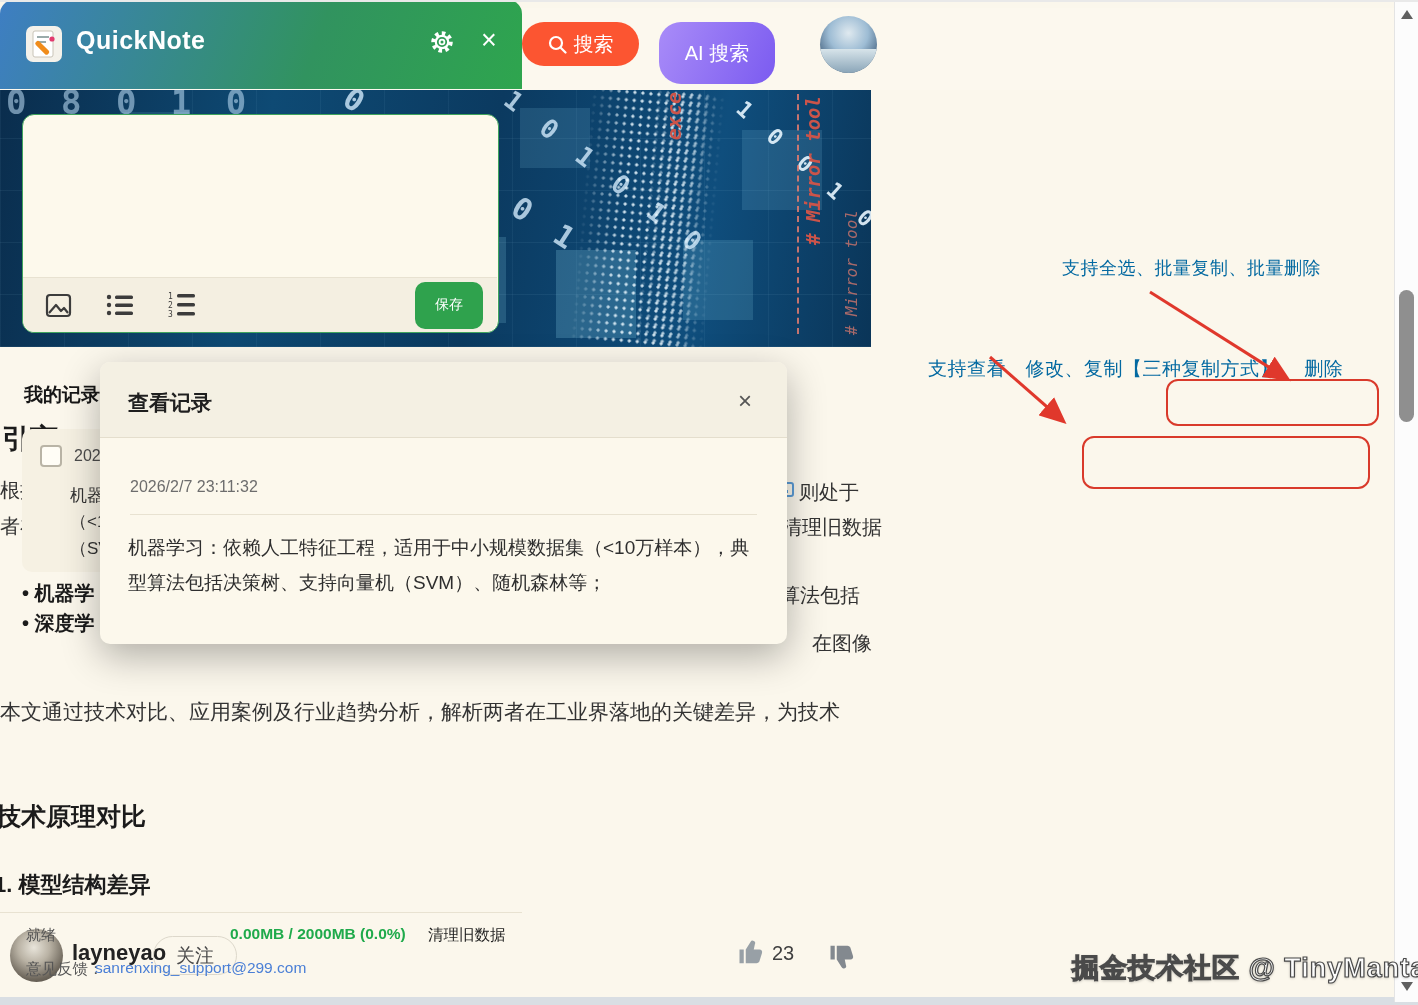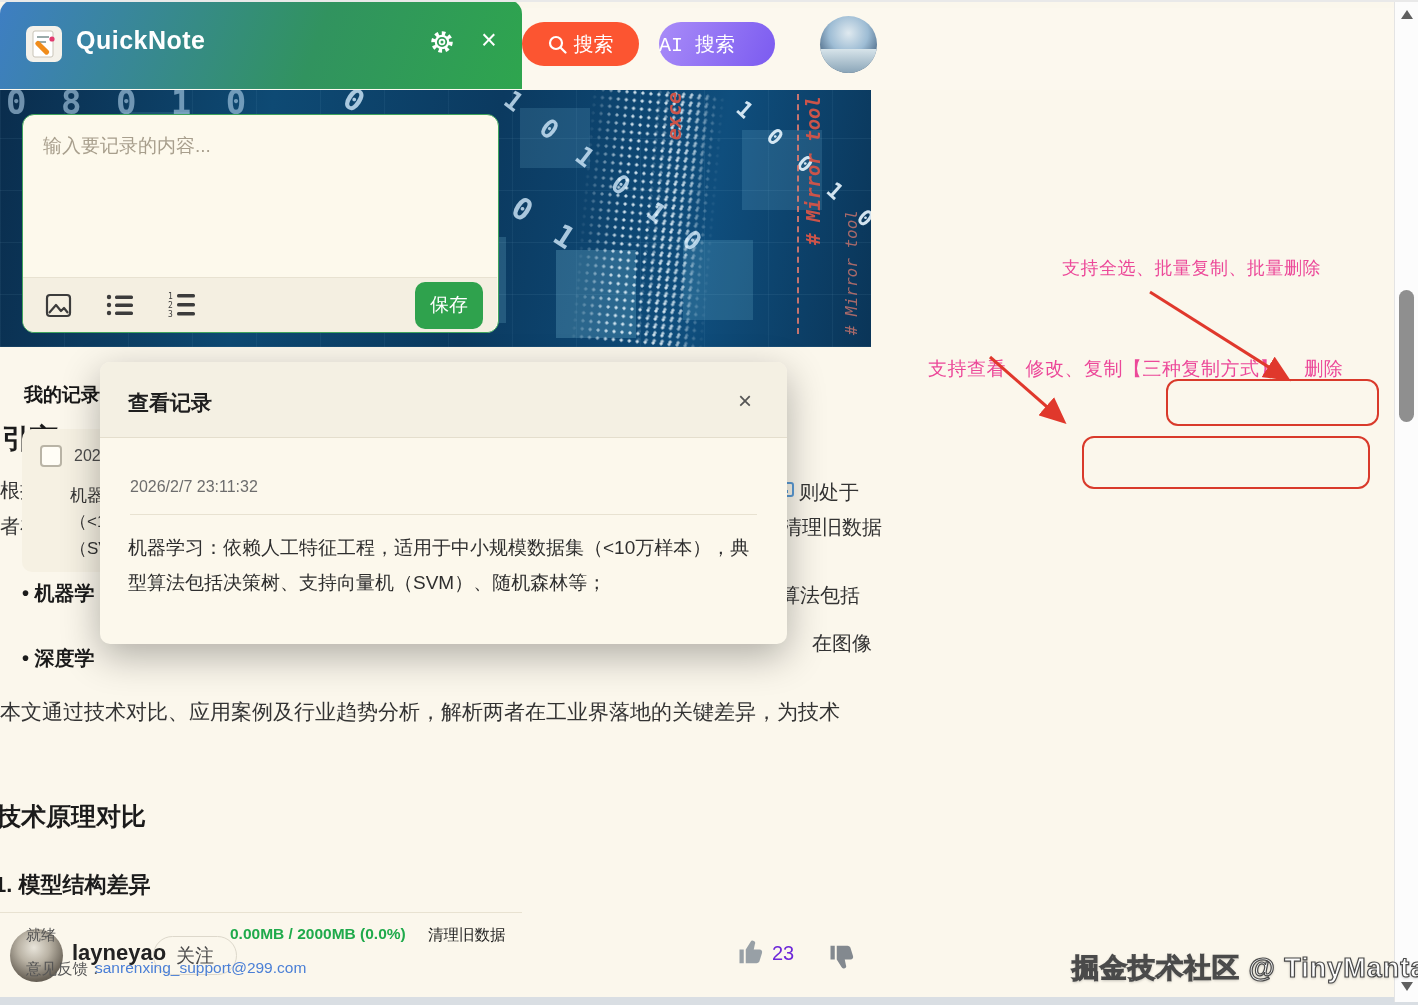--- a/index.html
+++ b/index.html
@@ -20,22 +20,22 @@
   .nav-more { left:126px; top:25px; font-size:20px; color:#222; }
   .chev { left:168px; top:33px; width:11px; height:11px; border-right:2.5px solid #333;
     border-bottom:2.5px solid #333; transform:rotate(45deg); }
   .nav-search { left:248px; top:14px; width:252px; height:44px; background:#f2eee2; border-radius:22px;
     display:flex; align-items:center; padding:0 14px; gap:8px; }
   .nav-search input { border:none; outline:none; background:transparent; font-size:19px; color:#555; width:180px;
     font-family:inherit; }
   .nav-search input::placeholder { color:#9d9789; }
   .btn-search { left:522px; top:14px; width:117px; height:44px; background:#fc5531; border-radius:22px;
     color:#fff; font-size:20px; display:flex; align-items:center; justify-content:center; gap:7px; border:none; cursor:pointer; }
-  .btn-ai { left:659px; top:14px; width:116px; height:44px; background:linear-gradient(115deg,#a98cf8,#7b5bf0);
-    border-radius:22px; color:#fff; font-size:20px; display:flex; align-items:center; border:none; cursor:pointer;font-family:Liberation Mono, monospace; }
+  .btn-ai { left:659px; top:14px; width:116px; height:62px; background:linear-gradient(115deg,#a98cf8,#7b5bf0);
+    border-radius:22px; color:#fff; font-size:20px; display:flex; align-items:center; justify-content:center; border:none; cursor:pointer; }
   .nav-avatar { left:820px; top:8px; width:57px; height:57px; border-radius:50%;
     background:radial-gradient(circle at 50% 30%,#dfe9ef 0%,#9dbcd4 40%,#45627f 75%,#2d4257 100%); overflow:hidden; }
   .nav-avatar::after{ content:""; position:absolute; left:0; top:33px; width:57px; height:24px;
     background:linear-gradient(180deg,#d7e4ea,#8aa5b8); }
 
   
   #banner { left:0; top:88px; width:871px; height:257px;
     background:linear-gradient(100deg,#0a2d4d 0%,#0e4a74 30%,#0b3a60 55%,#0f4e7d 80%,#0a3558 100%); overflow:hidden; }
   .banner-grid { left:0; top:0; width:871px; height:257px; opacity:.5;
     background-image:repeating-linear-gradient(0deg,rgba(170,220,245,.14) 0 1px,transparent 1px 52px),
@@ -53,21 +53,21 @@
   
   .art-h1 { font-weight:bold; color:#1b1b1b; }
   .art-text { color:#333; }
   .bullet-b { font-weight:bold; color:#1b1b1b; }
   .mini-link-ico { left:779px; top:480px; width:15px; height:15px; border:2px solid #5b9bd5; border-radius:3px; }
   .mini-link-ico::after { content:""; position:absolute; left:2px; top:6px; width:5px; height:3px; background:#5b9bd5; }
   .follow-btn { left:153px; top:934px; width:84px; height:39px; border:1.5px solid #ddd8cb; border-radius:20px;
     background:transparent; color:#4a4a4a; font-size:19px; display:flex; align-items:center; justify-content:center; cursor:pointer; font-family:inherit;}
   .author-avatar { left:10px; top:927px; width:53px; height:53px; border-radius:50%;
     background:radial-gradient(circle at 45% 35%,#e8e4da 0%,#b9b2a4 35%,#6e675c 70%,#3f3a33 100%); }
-  .like-count { color:#6d28d9; font-size:20px; }
+  .like-count { color:#404040; font-size:20px; }
   .bottom-strip { left:0; top:997px; width:1418px; height:8px; background:#d9dee3; }
   .top-line { left:0; top:0; width:1418px; height:2px; background:#e9e9e9; }
 
   
   #modal { left:100px; top:362px; width:687px; height:282px; background:#fcf8ec; border-radius:10px;
     box-shadow:0 12px 38px rgba(0,0,0,.30); z-index:5; }
   #modal .m-head { left:0; top:0; width:687px; height:76px; background:#f4f0e3; border-radius:10px 10px 0 0;
     border-bottom:1px solid #e4decd; }
   #modal .m-title { left:28px; top:27px; font-size:21px; font-weight:bold; color:#1f1f1f; }
   #modal .m-close { left:630px; top:24px; font-size:24px; color:#555; cursor:pointer; width:30px; height:30px;
@@ -87,21 +87,21 @@
   .p-close { left:474px; top:25px; font-size:27px; color:#fff; cursor:pointer; width:30px; height:32px; text-align:center; }
 
   .editor { left:22px; top:114px; width:477px; height:219px; border:1.5px solid #3fa45c; border-radius:12px;
     background:#fdf9ec; overflow:hidden; }
   .editor textarea { position:absolute; left:0; top:0; width:477px; height:160px; background:transparent;
     border:none; outline:none; resize:none; padding:18px 20px; font-size:19px; color:#333; font-family:inherit; }
   .editor textarea::placeholder { color:#a89f8d; }
   .ed-toolbar { left:0; top:162px; width:474px; height:55px; background:#f4efe1; border-top:1px solid #e8e2d1;
     border-radius:0 0 11px 11px; display:flex; align-items:center; padding:0 14px 0 22px; gap:34px; }
   .ed-save { margin-left:auto; width:68px; height:47px; background:#2fa24d; border:none; border-radius:10px;
-    color:#fff; font-size:19px; cursor:pointer; font-family:inherit; }
+    color:#fff; font-size:14px; cursor:pointer; font-family:inherit; }
 
   .rec-title { left:24px; top:382px; font-size:19px; font-weight:bold; color:#161616; }
   .rec-search { left:112px; top:377px; width:178px; height:34px; background:#fffdf4; border:1px solid #d8d2c2;
     border-radius:8px; display:flex; align-items:center; padding:0 8px; gap:6px; }
   .rec-search input { border:none; outline:none; background:transparent; width:130px; font-size:15px; color:#666; font-family:inherit; }
   .rec-search input::placeholder { color:#b5ae9e; }
   .pill { position:absolute; top:382px; height:28px; border:none; border-radius:14px; color:#fff; font-size:14px;
     font-weight:bold; cursor:pointer; font-family:inherit; padding:0 10px; }
   .pill.sel { left:302px; width:45px; background:#1a6fc4; }
   .pill.copy { left:353px; width:76px; background:#3e78cd; }
@@ -117,21 +117,21 @@
   .rec-content { left:48px; top:54px; width:422px; font-size:17px; color:#333; line-height:1.55; }
 
   .p-footdiv { left:0; top:912px; width:522px; height:1px; background:#e8e2d1; }
   .f-status { left:26px; top:926px; font-size:15px; color:#555; }
   .f-storage { left:230px; top:925px; font-size:15.5px; font-weight:bold; color:#1faa4b; }
   .f-clean { left:428px; top:925px; font-size:15.5px; color:#1d1d1d; cursor:pointer; background:none; border:none; font-family:inherit; }
   .f-feedback { left:26px; top:959px; font-size:15.5px; color:#555; }
   .f-email { left:95px; top:959px; font-size:15.5px; color:#4a7fd6; cursor:pointer; }
 
   
-  .ann-text { position:absolute; color:#ec4899; font-size:18px; font-weight:500; letter-spacing:.5px; z-index:22; white-space:nowrap; }
+  .ann-text { position:absolute; color:#0369a1; font-size:18px; font-weight:500; letter-spacing:.5px; z-index:22; white-space:nowrap; }
   .ann-box { position:absolute; border:2.5px solid #d93a2b; border-radius:12px; z-index:21; }
   #arrows { position:absolute; left:0; top:0; width:1418px; height:1005px; z-index:23; pointer-events:none; }
 
   
   #watermark { left:1072px; top:950px; z-index:30; font-size:27px; font-weight:bold; letter-spacing:1px;
     color:rgba(255,255,255,.95); -webkit-text-stroke:1.2px #4a4a4a; text-shadow:0 1px 3px rgba(0,0,0,.3); white-space:nowrap; }
 
   
   #vscroll { left:1394px; top:2px; width:24px; height:1000px; background:#fcfcfc; border-left:1px solid #e4e4e4; z-index:12; }
   .vs-up { left:6px; top:8px; width:0; height:0; border-left:6px solid transparent; border-right:6px solid transparent;
@@ -199,21 +199,21 @@
       <span class="redv" style="left:662px;top:2px;font-size:20px;font-weight:bold">exce</span>
       <div class="redv-dash" style="left:797px;top:4px;height:240px"></div>
       <span class="redv" style="left:802px;top:6px;font-size:19px;font-weight:bold"># Mirror tool</span>
       <span class="redv" style="left:842px;top:120px;font-size:16px;color:rgba(220,122,110,.75)"># Mirror tool</span>
     </div>
 
     <div class="abs art-h1" style="left:2px;top:418px;font-size:28px">引言</div>
     <div class="abs art-text" style="left:0;top:475px;font-size:20px">根据Gartne</div>
     <div class="abs art-text" style="left:0;top:511px;font-size:20px">者在核心目</div>
     <div class="abs bullet-b" style="left:22px;top:578px;font-size:20px"><span>•</span>&nbsp;<span>机器学</span></div>
-    <div class="abs bullet-b" style="left:22px;top:643px;font-size:20px"><span>•</span>&nbsp;<span>深度学</span></div>
+    <div class="abs bullet-b" style="left:22px;top:608px;font-size:20px"><span>•</span>&nbsp;<span>深度学</span></div>
     <span class="abs mini-link-ico"></span>
     <div class="abs art-text" style="left:799px;top:477px;font-size:20px">则处于</div>
     <div class="abs art-text" style="left:782px;top:512px;font-size:20px">清理旧数据</div>
     <div class="abs art-text" style="left:780px;top:580px;font-size:20px">算法包括</div>
     <div class="abs art-text" style="left:812px;top:628px;font-size:20px">在图像</div>
     <div class="abs art-text" style="left:0;top:696px;font-size:21px;width:900px;white-space:nowrap">本文通过技术对比、应用案例及行业趋势分析，解析两者在工业界落地的关键差异，为技术</div>
     <div class="abs art-h1" style="left:-4px;top:798px;font-size:25px">技术原理对比</div>
     <div class="abs art-h1" style="left:-6px;top:868px;font-size:22px">1. 模型结构差异</div>
 
     <div class="abs author-avatar"></div>
@@ -254,21 +254,20 @@
     </div>
     <div class="abs p-title">QuickNote</div>
     <svg class="abs p-gear" viewBox="0 0 26 26">
       <circle cx="13" cy="13" r="8.5" fill="none" stroke="#fff" stroke-width="4.5" stroke-dasharray="3.4 3.2"></circle>
       <circle cx="13" cy="13" r="6.2" fill="none" stroke="#fff" stroke-width="2.2"></circle>
       <circle cx="13" cy="13" r="2.4" fill="none" stroke="#fff" stroke-width="1.8"></circle>
     </svg>
     <div class="abs p-close">×</div>
 
     <div class="abs editor">
-      <textarea placeholder="输入要记录的内容..." style=""></textarea>
       <div class="abs ed-toolbar">
         <svg width="27" height="27" viewBox="0 0 27 27">
           <rect x="2" y="3" width="23" height="21" rx="3" fill="none" stroke="#3c3c3c" stroke-width="2.2"></rect>
           <path d="M4 21 l7-8 5 6 3-3 4 5" fill="none" stroke="#3c3c3c" stroke-width="2.2" stroke-linejoin="round"></path>
         </svg>
         <svg width="28" height="24" viewBox="0 0 28 24">
           <circle cx="3" cy="4" r="2.2" fill="#3c3c3c"></circle>
             <rect x="9" y="2.5" width="18" height="3.4" rx="1.5" fill="#3c3c3c"></rect>
           <circle cx="3" cy="12" r="2.2" fill="#3c3c3c"></circle>
             <rect x="9" y="10.5" width="18" height="3.4" rx="1.5" fill="#3c3c3c"></rect>

